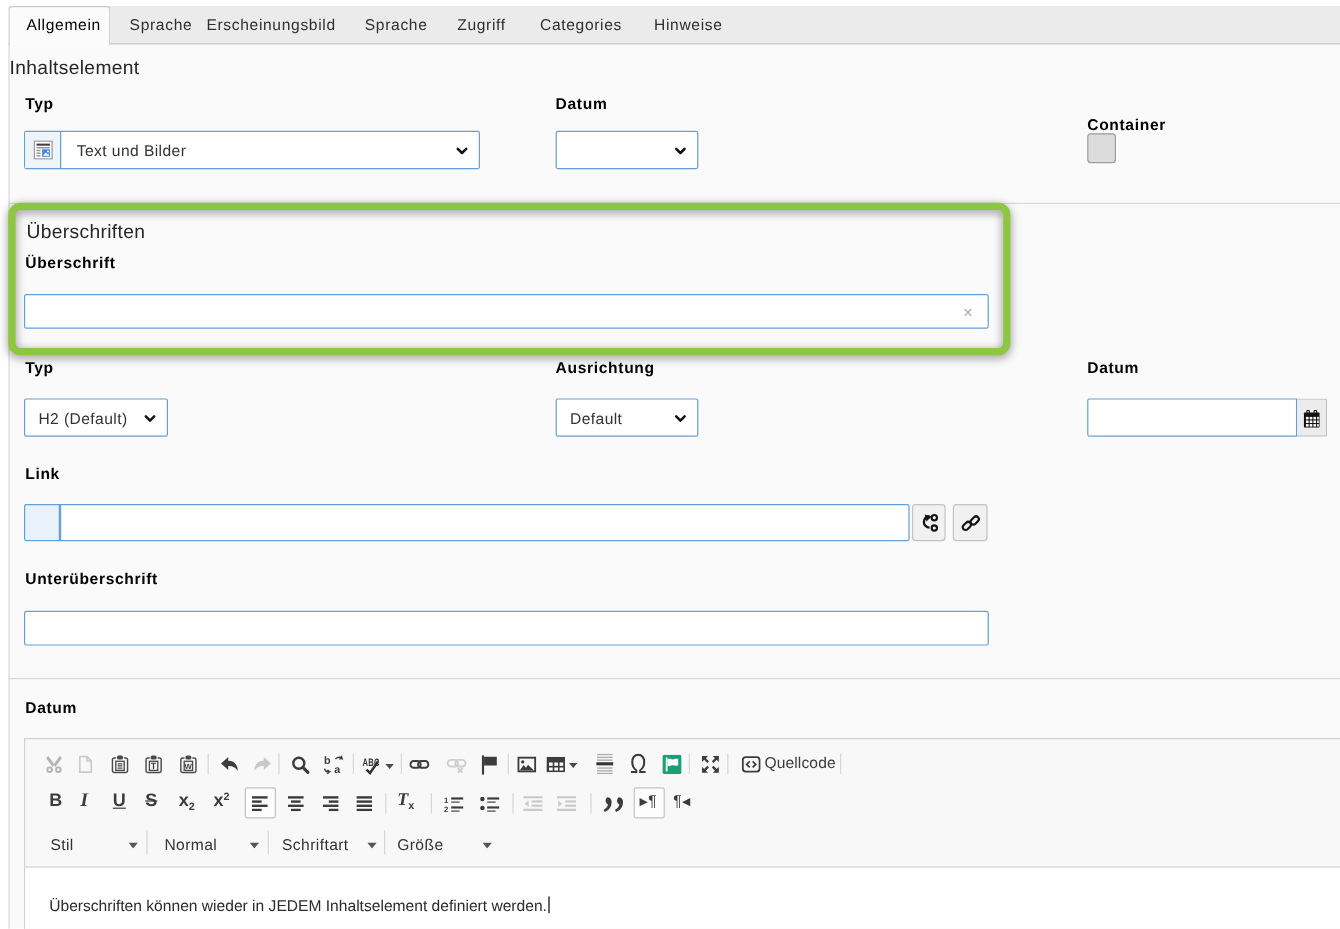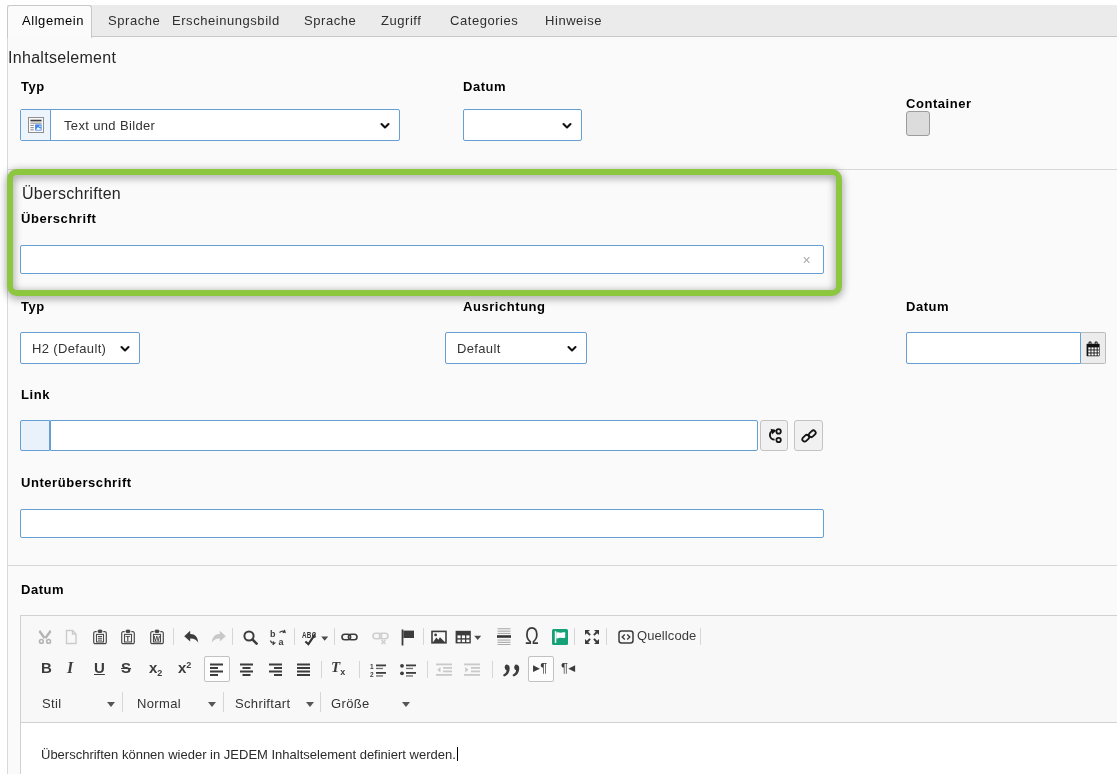--- a/index.html
+++ b/index.html
@@ -80,21 +80,21 @@
 
   <div class="abs lbl" style="left:21px; top:299px;">Typ</div>
   <div class="abs inp" style="left:20px; top:332px; width:120px; height:32px;">
     <div style="position:absolute; left:11px; top:8px;">H2 (Default)</div>
     <svg class="chev" style="right:9px; top:11px;" viewBox="0 0 10 10">
         <path d="M1.5 3 L5 6.5 L8.5 3" fill="none" stroke="#111" stroke-width="2.1" stroke-linecap="round" stroke-linejoin="round"></path>
       </svg>
   </div>
 
   <div class="abs lbl" style="left:463px; top:299px;">Ausrichtung</div>
-  <div class="abs inp" style="left:445px; top:332px; width:142px; height:32px;">
+  <div class="abs inp" style="left:463px; top:332px; width:119px; height:32px;">
     <div style="position:absolute; left:11px; top:8px;">Default</div>
     <svg class="chev" style="right:9px; top:11px;" viewBox="0 0 10 10">
         <path d="M1.5 3 L5 6.5 L8.5 3" fill="none" stroke="#111" stroke-width="2.1" stroke-linecap="round" stroke-linejoin="round"></path>
       </svg>
   </div>
 
   <div class="abs lbl" style="left:906px; top:299px;">Datum</div>
   <div class="abs inp" style="left:906px; top:332px; width:175px; height:32px; border-radius:2px 0 0 2px;"></div>
   <div class="abs" style="left:1081px; top:332px; width:25px; height:32px; background:#ececec; border:1px solid #bbb; border-left:none; border-radius:0 2px 2px 0;">
     <svg width="15" height="16" viewBox="0 0 15 16" style="position:absolute; left:5px; top:8px;">

